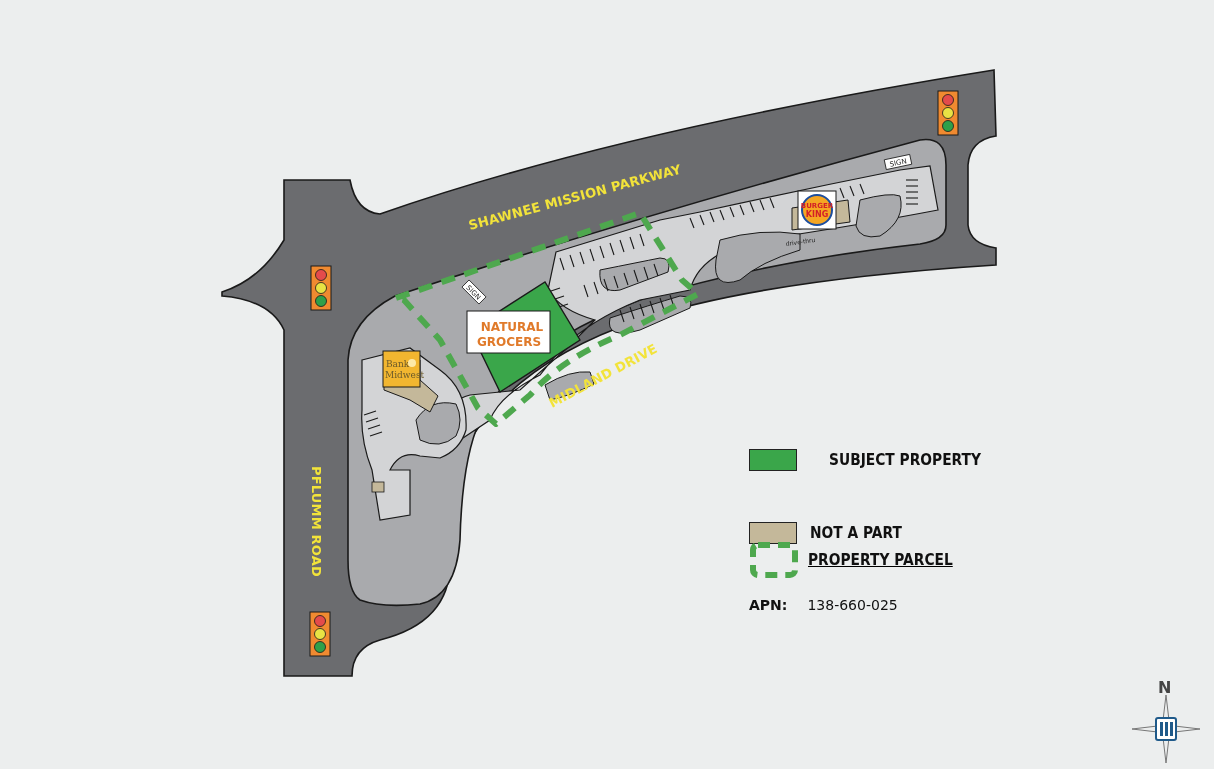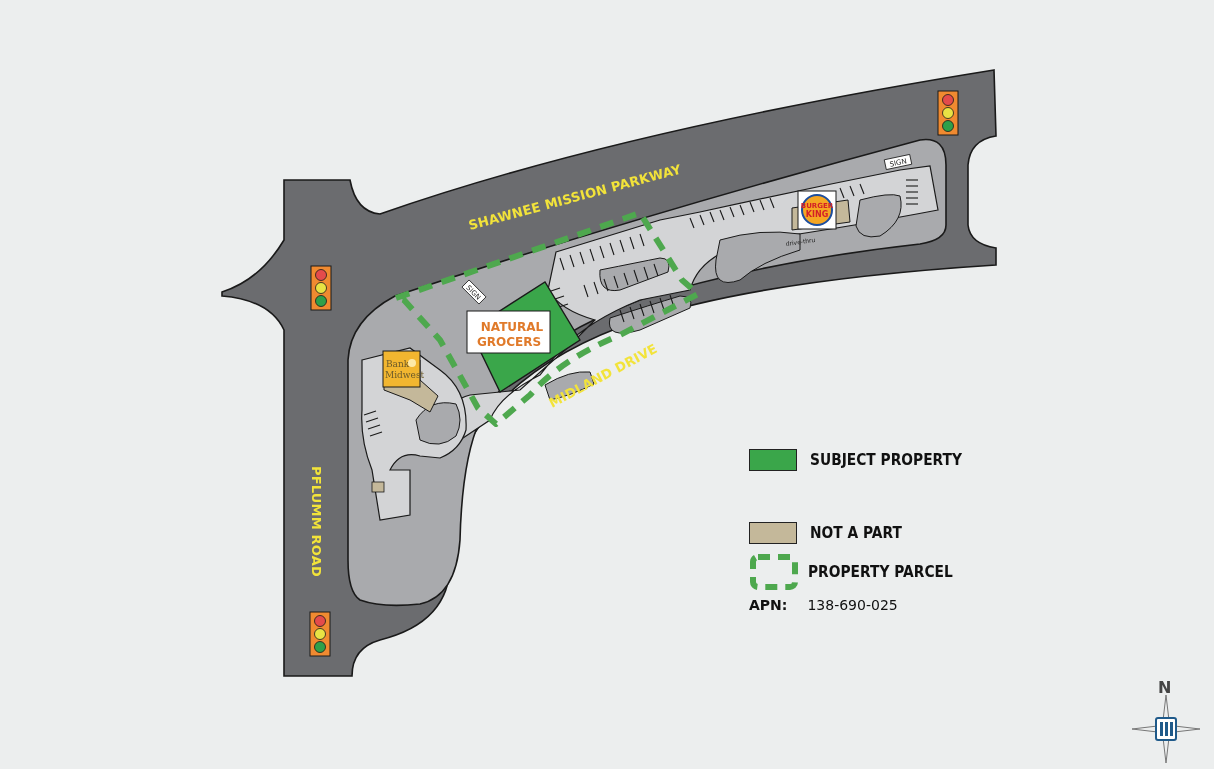--- a/index.html
+++ b/index.html
@@ -153,31 +153,31 @@
     <rect x="-10" y="-11" width="20" height="22" rx="2" fill="#ffffff" stroke="#1f5a8a" stroke-width="2"></rect>
     <rect x="-6" y="-7" width="3" height="14" fill="#1f5a8a"></rect>
     <rect x="-1" y="-7" width="3" height="14" fill="#1f5a8a"></rect>
     <rect x="4" y="-7" width="3" height="14" fill="#1f5a8a"></rect>
   </g>
 </svg>
 
 <div class="compass-n">N</div>
 
 <div class="legend">
-  <div class="legend-row" style="top:0;">
+  <div class="legend-row" style="top:0;gap:19px;">
     <div class="swatch" style="background:#3aa64a;"></div>
     <span class="legend-label">SUBJECT PROPERTY</span>
   </div>
   <div class="legend-row" style="top:44px;margin-top:29px;">
     <div class="swatch" style="background:#c4b89a;"></div>
     <span class="legend-label">NOT A PART</span>
   </div>
-  <div class="legend-row" style="top:104px;">
+  <div class="legend-row" style="top:92px;text-decoration:underline;">
     <svg width="50" height="38">
       <rect x="4" y="4" width="42" height="30" rx="5" fill="none" stroke="#4ea84e" stroke-width="6" stroke-dasharray="12,8"></rect>
     </svg>
     <span class="legend-label" style="margin-left:9px;">PROPERTY PARCEL</span>
   </div>
   <div class="legend-row" style="top:148px;align-items:center;">
     <span class="apn-key">APN:</span>
-    <span class="apn-val">138-690-025</span>
+    <span class="apn-val">138-660-025</span>
   </div>
 </div>
 
 </body></html>

